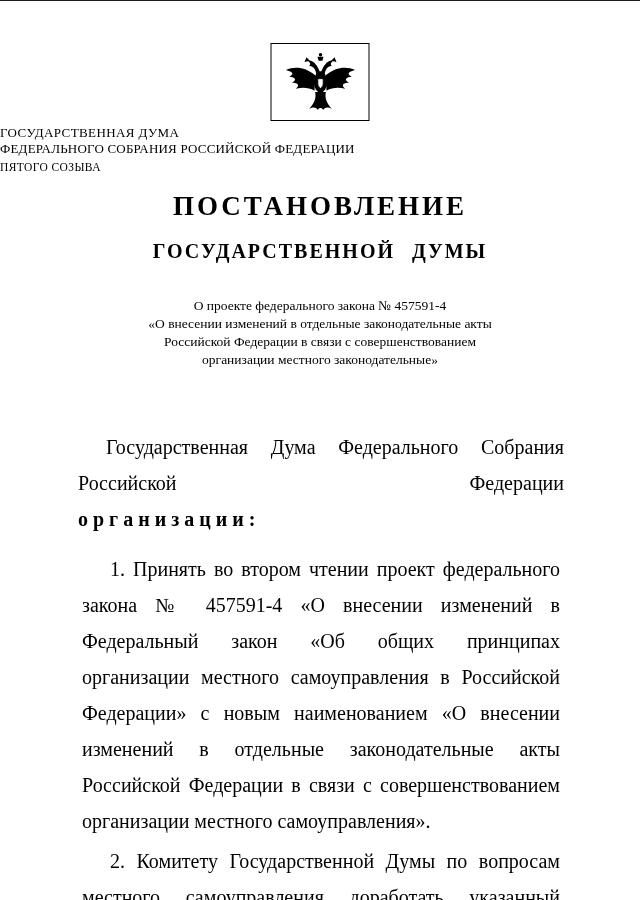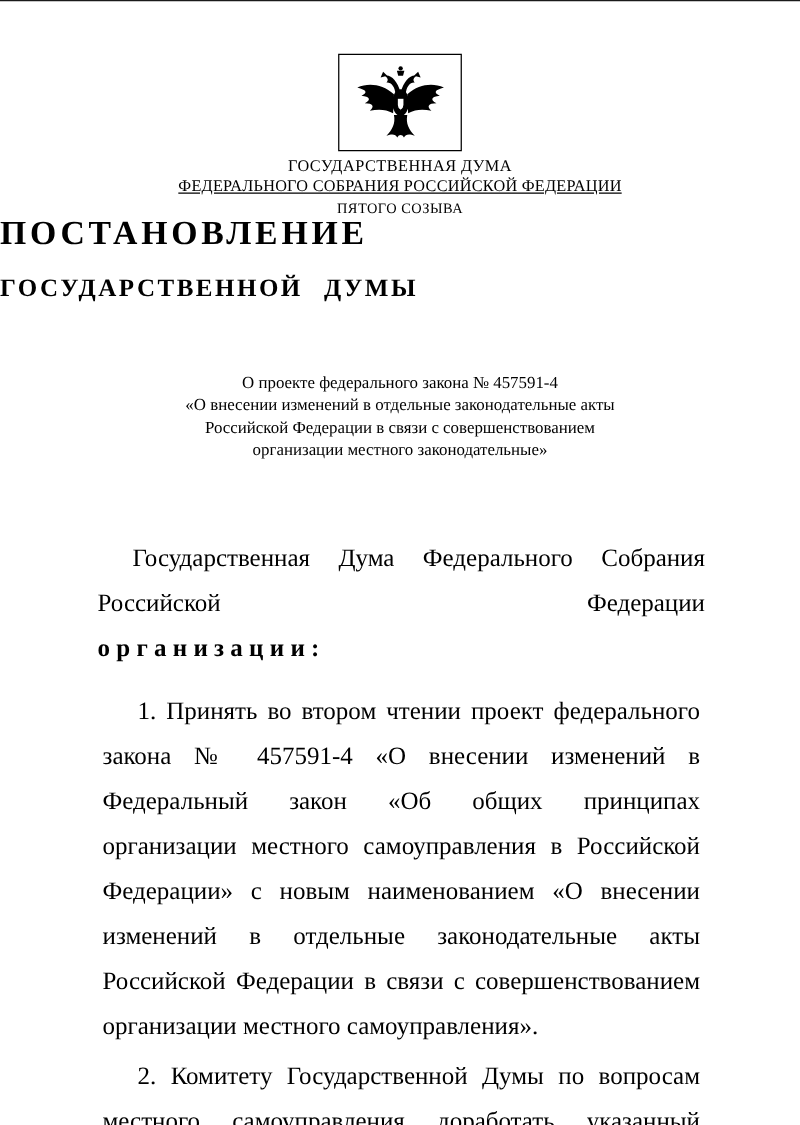--- a/index.html
+++ b/index.html
@@ -31,31 +31,31 @@
     justify-content: center;
   }
   .emblem-box svg { display: block; }
 
   
   .org-block {
     position: absolute;
     top: 124px;
     left: 0;
     width: 100%;
-    text-align: center;
   }
   .org-line1 { font-size: 13px; letter-spacing: 0.4px; line-height: 16px; }
-  .org-line2 { font-size: 13px; letter-spacing: 0.2px; line-height: 16px; text-decoration: underline; }
+  .org-line2 { font-size: 13px; letter-spacing: 0.2px; line-height: 16px; }
   .org-line3 { font-size: 11.5px; letter-spacing: 0.4px; line-height: 15px; margin-top: 3px; }
 
   .doc-type-block {
     position: absolute;
-    top: 170px;
+    top: 190px;
     left: 0;
     width: 100%;
+    text-align: center;
   }
   .doc-title {
     font-size: 27px;
     font-weight: bold;
     letter-spacing: 3px;
     line-height: 30px;
   }
   .doc-subtitle {
     font-size: 20px;
     font-weight: bold;

